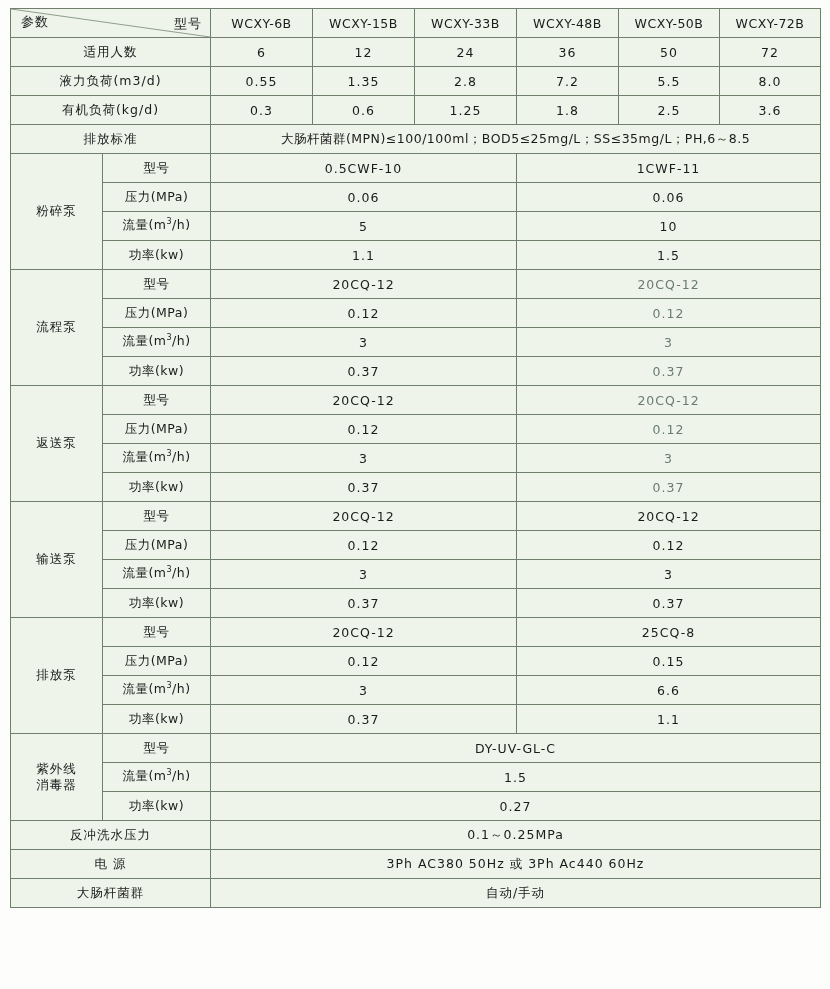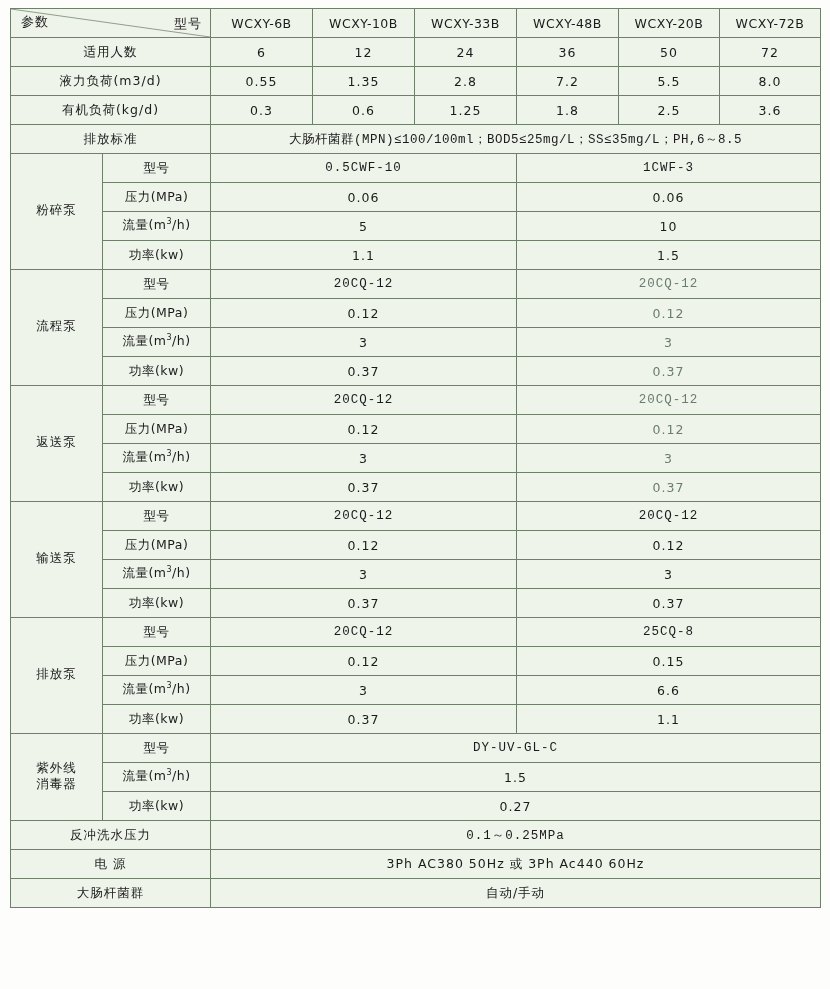--- a/index.html
+++ b/index.html
@@ -94,21 +94,21 @@
   .val {
     font-size: 12.5px;
     letter-spacing: 1px;
   }
   .val.faint { color: #6b7b72; }
   .wide-note {
     font-size: 12.5px;
     letter-spacing: 0.5px;
   }
   sup { font-size: 8px; vertical-align: super; }
-  .grp-top td { border-top: 2px solid #5d6e5b; font-family: Liberation Mono, monospace; }
+  .grp-top td { border-top: 2px solid #5d6e5b; }
 </style>
 </head>
 <body>
 
 <div id="sheet">
   <table class="spec">
     <colgroup>
       <col class="c0">
         <col class="c1">
         <col class="c2">
@@ -122,24 +122,24 @@
 
       <tr>
         <td colspan="2" class="hdr-cell">
           <svg class="diag" viewBox="0 0 200 56" preserveAspectRatio="none">
             <line x1="0" y1="0" x2="200" y2="56" stroke="#6f7f6c" stroke-width="1"></line>
           </svg>
           <span class="model-lbl">型号</span>
           <span class="param-lbl">参数</span>
         </td>
         <td class="model-col">WCXY-6B</td>
-        <td class="model-col">WCXY-10B</td>
+        <td class="model-col">WCXY-15B</td>
         <td class="model-col">WCXY-33B</td>
         <td class="model-col">WCXY-48B</td>
-        <td class="model-col">WCXY-20B</td>
+        <td class="model-col">WCXY-50B</td>
         <td class="model-col">WCXY-72B</td>
       </tr>
 
       <tr>
         <td colspan="2" class="rowlabel">适用人数</td>
         <td class="val">6</td>
         <td class="val">12</td>
         <td class="val">24</td>
         <td class="val">36</td>
         <td class="val">50</td>
@@ -168,21 +168,21 @@
 
       <tr class="grp-top">
         <td colspan="2" class="rowlabel">排放标准</td>
         <td colspan="6" class="wide-note">大肠杆菌群(MPN)≤100/100ml；BOD5≤25mg/L；SS≤35mg/L；PH,6～8.5</td>
       </tr>
 
       <tr class="grp-top">
         <td rowspan="4" class="grouplabel">粉碎泵</td>
         <td class="sublabel">型号</td>
         <td colspan="3" class="val">0.5CWF-10</td>
-        <td colspan="3" class="val">1CWF-3</td>
+        <td colspan="3" class="val">1CWF-11</td>
       </tr>
       <tr>
         <td class="sublabel">压力(MPa)</td>
         <td colspan="3" class="val">0.06</td>
         <td colspan="3" class="val">0.06</td>
       </tr>
       <tr>
         <td class="sublabel"><span>流量(m</span><sup>3</sup><span>/h)</span></td>
         <td colspan="3" class="val">5</td>
         <td colspan="3" class="val">10</td>

